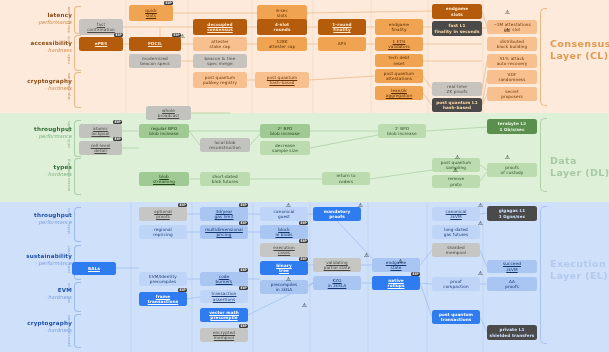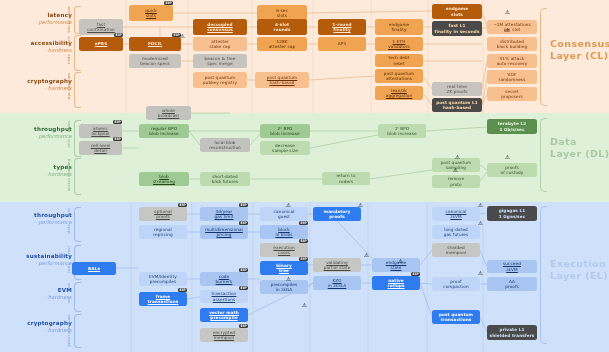--- a/index.html
+++ b/index.html
@@ -34,21 +34,21 @@
   .dl .bracket{border-color:#a9cfa6;}
   .el .bracket{border-color:#9dbbee;}
 
   .vlabel{position:absolute;font-size:3.6px;writing-mode:vertical-rl;transform:rotate(180deg);
           letter-spacing:.2px;white-space:nowrap;}
   .cl .vlabel{color:#c28a54;} .dl .vlabel{color:#7fa87d;} .el .vlabel{color:#7fa0d4;}
 
   
   .layer-caption{position:absolute;font-size:9.5px;font-weight:bold;line-height:1.3;letter-spacing:.4px;}
   .layer-caption.cl{color:#e09a52;}
-  .layer-caption.dl{color:#a8c9a3;}
+  .layer-caption.dl{color:#a8c9a3;margin-top:19px;}
   .layer-caption.el{color:#b3c9f0;}
   .caption-bracket{position:absolute;border:1px solid;border-right:none;border-radius:5px 0 0 5px;}
   .caption-bracket.cl{border-color:#edb87f;}
   .caption-bracket.dl{border-color:#aed3a9;}
   .caption-bracket.el{border-color:#a8c2ef;}
 
   
   .node{position:absolute;border-radius:2.5px;box-sizing:border-box;
         display:flex;align-items:center;justify-content:center;text-align:center;
         font-size:4.2px;line-height:1.25;padding:1px 2px;overflow:hidden;

